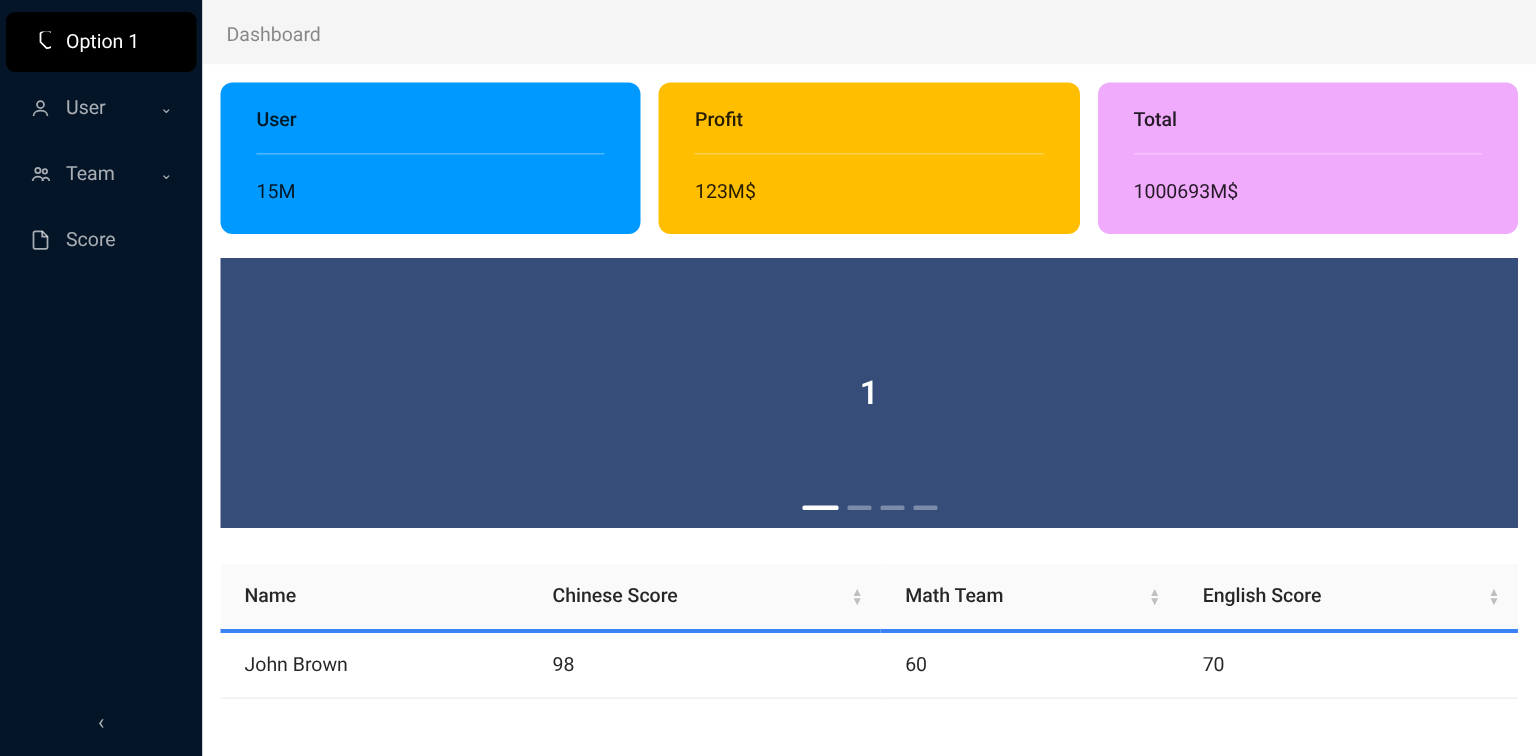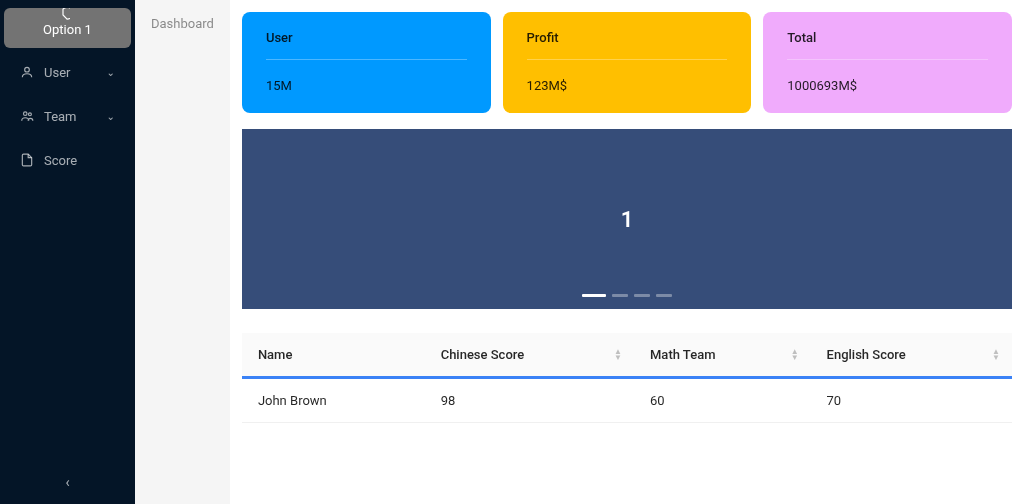--- a/index.html
+++ b/index.html
@@ -1,26 +1,26 @@
 <!DOCTYPE html>
 <html><head>
 <meta charset="utf-8">
 <style>
 * { margin: 0; padding: 0; box-sizing: border-box; }
 body { font-family: -apple-system, BlinkMacSystemFont, "Segoe UI", Roboto, sans-serif; font-size: 14px; color: rgba(0,0,0,0.85); background: #fff; }
 .layout { display: flex; width: 1024px; height: 504px; overflow: hidden; }
 .sidebar { width: 135px; background: #041527; color: rgba(255,255,255,0.65); display: flex; flex-direction: column; }
 .sidebar-menu { flex: 1; padding: 4px 0; }
 .menu-item { display: flex; align-items: center; padding: 0 16px; height: 40px; margin: 4px 4px; border-radius: 6px; cursor: pointer; font-size: 13px; }
-.menu-item.active { background: #737373; color: #fff; flex-direction: column; }
+.menu-item.active { background: #000000; color: #fff; }
 .menu-item:not(.active) { color: rgba(255,255,255,0.65); }
 .menu-item .icon { width: 14px; height: 14px; margin-right: 10px; display: inline-flex; align-items: center; justify-content: center; flex-shrink: 0; }
 .menu-item .arrow { margin-left: auto; font-size: 10px; }
 .sidebar-footer { height: 44px; display: flex; align-items: center; justify-content: center; color: rgba(255,255,255,0.65); cursor: pointer; }
-.main { flex: 1; display: flex; flex-direction: row; background: #fff; overflow: hidden; }
+.main { flex: 1; display: flex; flex-direction: column; background: #fff; overflow: hidden; }
 .breadcrumb { padding: 16px 16px 12px; color: rgba(0,0,0,0.45); font-size: 13px; background: #f5f5f5; }
 .content { flex: 1; padding: 12px; background: #fff; overflow-y: auto; }
 .cards { display: flex; gap: 12px; margin-bottom: 16px; }
 .card { flex: 1; padding: 18px 24px 20px; color: rgba(0,0,0,0.85); border-radius: 8px; }
 .card-blue { background: #0099ff; }
 .card-yellow { background: #ffbf00; }
 .card-pink { background: #f0abfc; }
 .card-title { font-size: 13px; padding-bottom: 14px; border-bottom: 1px solid rgba(255,255,255,0.3); margin-bottom: 18px; font-weight: 500; }
 .card-value { font-size: 13px; }
 .carousel { background: #364d79; height: 180px; color: #fff; display: flex; flex-direction: column; align-items: center; justify-content: center; border-radius: 0; position: relative; margin-bottom: 24px; }

